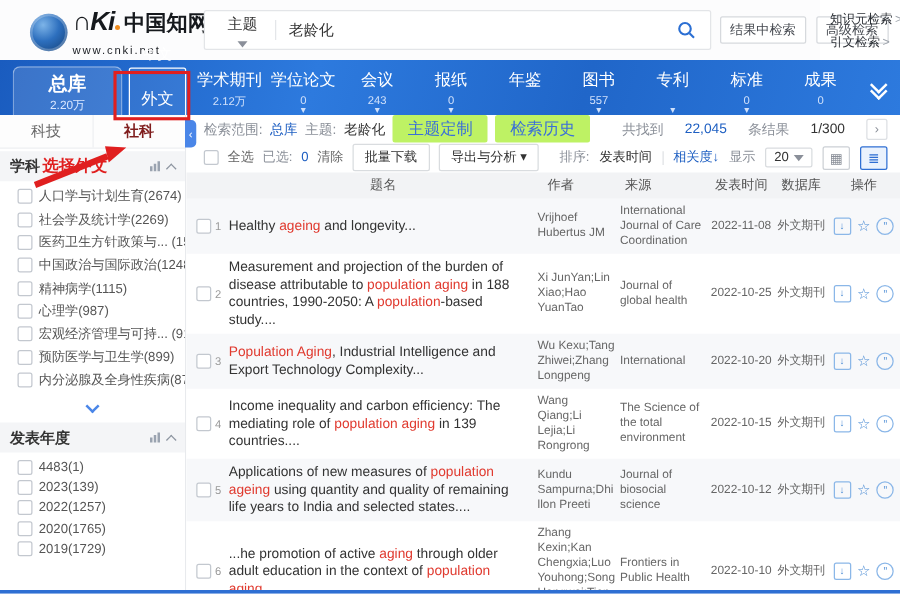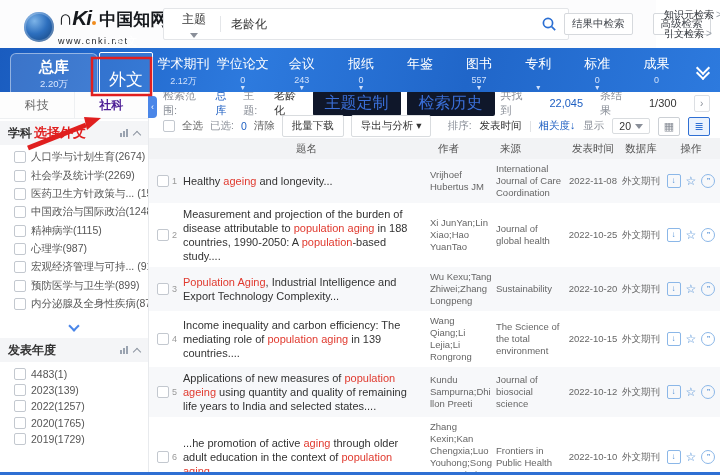--- a/index.html
+++ b/index.html
@@ -20,52 +20,52 @@
   .logo-url{font-size:9px;font-weight:normal;letter-spacing:1.5px;color:#1c1f24;margin-top:2px;}
 
   .searchbox{position:absolute;left:163px;top:8px;width:404px;height:30px;background:#fff;
              border:1px solid #e3e5e8;border-radius:2px;display:flex;align-items:center;}
   .field-sel{display:flex;align-items:center;gap:5px;padding:0 14px 0 18px;font-size:12px;color:#333;cursor:pointer;flex-direction:column;}
   .tri-down{width:0;height:0;border-left:4px solid transparent;border-right:4px solid transparent;border-top:5px solid #8a8f99;}
   .search-divider{width:1px;height:16px;background:#e4e6e9;}
   .search-input{flex:1;border:none;outline:none;font-size:12px;color:#333;padding:0 10px;background:transparent;
                 font-family:"Liberation Sans",sans-serif;}
   .search-btn{width:38px;height:28px;display:flex;align-items:center;justify-content:center;cursor:pointer;}
-  .hdr-btns{position:absolute;left:564px;top:13px;display:flex;gap:20px;}
+  .hdr-btns{position:absolute;left:576px;top:13px;display:flex;gap:8px;}
   .hdr-btn{border:1px solid #d6d9dd;background:#fff;border-radius:2px;font-size:10.5px;color:#44484f;
            padding:3px 7px;white-space:nowrap;cursor:pointer;font-family:"Liberation Sans",sans-serif;}
   .hdr-links{position:absolute;left:664px;top:8px;display:flex;flex-direction:column;gap:5px;font-size:10px;color:#2c3036;}
   .hdr-link{white-space:nowrap;cursor:pointer;}
   .hdr-link .gt{color:#9aa0a8;margin-left:2px;}
 
   
   .navbar{position:absolute;top:48px;left:0;width:720px;height:44px;
           background:linear-gradient(105deg,#1a5cbf 0%,#2d7ade 35%,#2066c9 65%,#2d7ade 100%);
           display:flex;align-items:stretch;color:#fff;}
   .main-tab{margin:5px 0 0 10px;width:86px;border:1px solid rgba(255,255,255,.45);border-bottom:none;
             border-radius:6px 6px 0 0;background:rgba(255,255,255,.14);text-align:center;cursor:pointer;}
   .main-tab .mt-label{font-size:15px;font-weight:bold;margin-top:4px;}
   .main-tab .mt-count{font-size:9.5px;color:#d9e7ff;margin-top:1px;}
   .lang-block{width:56px;display:flex;flex-direction:column;align-items:center;justify-content:center;gap:3px;}
   .lang-zh{font-size:11.5px;color:#fff;cursor:pointer;}
-  .lang-fg{font-size:17px;color:#fff;border:1px solid #fff;border-radius:2px;padding:15px 9px;cursor:pointer;background:rgba(255,255,255,.08);}
+  .lang-fg{font-size:13px;color:#fff;border:1px solid #fff;border-radius:2px;padding:15px 9px;cursor:pointer;background:rgba(255,255,255,.08);}
   .nav-tabs{flex:1;display:flex;align-items:stretch;}
   .nav-tab{flex:1;text-align:center;cursor:pointer;padding-top:7px;}
   .nt-label{font-size:13px;}
   .nt-count{font-size:9px;color:#cfe0fb;margin-top:2px;min-height:10px;}
   .nt-caret{font-size:8px;color:#cfe0fb;line-height:5px;}
   .nav-more{width:34px;display:flex;flex-direction:column;align-items:center;justify-content:center;cursor:pointer;}
   .chev{display:block;width:8px;height:8px;border-right:2px solid #fff;border-bottom:2px solid #fff;transform:rotate(45deg);}
   .chev + .chev{margin-top:-5px;}
 
   
   .sidebar{position:absolute;top:92px;left:0;width:148px;bottom:3px;background:#fff;border-right:1px solid #e8eaed;overflow:hidden;}
   .sb-tabs{display:flex;height:26px;border-bottom:1px solid #eef0f2;background:#fdfdfd;}
   .sb-tab{flex:1;display:flex;align-items:center;justify-content:center;font-size:12px;color:#666;cursor:pointer;}
-  .sb-tab.active{color:#4c1d95;font-weight:bold;}
+  .sb-tab.active{color:#7f1d1d;font-weight:bold;}
   .sb-tab + .sb-tab{border-left:1px solid #eef0f2;}
   .sb-sec{height:24px;background:#f4f5f7;display:flex;align-items:center;padding:0 8px;margin-top:2px;}
   .sb-sec-title{font-size:12px;font-weight:bold;color:#333;}
   .sb-annot{font-size:13px;font-weight:bold;color:#e01f1f;margin-left:2px;}
   .sb-sec-icons{margin-left:auto;display:flex;align-items:center;gap:6px;}
   .bars{display:inline-flex;align-items:flex-end;gap:1px;cursor:pointer;}
   .bars i{display:block;width:2px;background:#9aa3b0;}
   .bars i:nth-child(1){height:4px;}.bars i:nth-child(2){height:6px;}.bars i:nth-child(3){height:8px;}
   .chev-up{display:inline-block;width:5px;height:5px;border-right:1.5px solid #8d95a0;border-bottom:1.5px solid #8d95a0;
            transform:rotate(-135deg);margin-top:3px;cursor:pointer;}
@@ -77,21 +77,21 @@
   .sb-collapse{position:absolute;left:148px;top:96px;width:9px;height:22px;background:#4a86e8;
                border-radius:0 4px 4px 0;color:#fff;font-size:9px;display:flex;align-items:center;justify-content:center;
                cursor:pointer;z-index:5;}
 
   
   .main{position:absolute;top:92px;left:149px;right:0;bottom:3px;overflow:hidden;background:#fff;}
   .filter-row{height:22px;display:flex;align-items:center;gap:6px;padding:0 10px 0 14px;font-size:11px;}
   .t-gray{color:#8a8f98;}
   .t-dark{color:#333;}
   .t-blue{color:#1e5fc2;cursor:pointer;}
-  .pill{background:#0f172a;color:#3a6fd8;font-size:16px;padding:2px 12px;border-radius:2px;cursor:pointer;white-space:nowrap;}
+  .pill{background:#bef264;color:#3a6fd8;font-size:13px;padding:2px 12px;border-radius:2px;cursor:pointer;white-space:nowrap;}
   .filter-right{margin-left:auto;display:flex;align-items:center;gap:17px;font-size:11px;}
   .next-btn{width:15px;height:15px;border:1px solid #dcdfe3;border-radius:2px;display:flex;align-items:center;
             justify-content:center;font-size:10px;color:#8a8f98;cursor:pointer;}
 
   .toolbar{height:24px;display:flex;align-items:center;gap:7px;padding:0 10px 0 14px;font-size:10.5px;color:#666;}
   .tb-btn{border:1px solid #d9dcdf;background:#fff;border-radius:2px;padding:3px 9px;font-size:10.5px;color:#333;
           cursor:pointer;white-space:nowrap;font-family:"Liberation Sans",sans-serif;}
   .tb-right{margin-left:auto;display:flex;align-items:center;gap:8px;}
   .sort-sep{width:1px;height:11px;background:#e0e2e5;}
   .disp-sel{border:1px solid #d9dcdf;border-radius:2px;padding:1px 6px;font-size:10.5px;color:#333;cursor:pointer;display:flex;gap:4px;align-items:center;}
@@ -422,21 +422,21 @@
           <span class="op ci">”</span>
         </div>
       </div>
       <div class="rrow shade">
         <div class="c-check">
           <span class="cb"></span>
           <span class="idx">3</span>
         </div>
         <div class="c-title"><span class="hl">Population Aging</span><span>, Industrial Intelligence and Export Technology Complexity...</span></div>
         <div class="c-author">Wu Kexu;Tang Zhiwei;Zhang Longpeng</div>
-        <div class="c-source">Sustainability</div>
+        <div class="c-source">International</div>
         <div class="c-date">2022-10-20</div>
         <div class="c-db">外文期刊</div>
         <div class="c-ops">
           <span class="op sq">↓</span>
           <span class="op st">☆</span>
           <span class="op ci">”</span>
         </div>
       </div>
       <div class="rrow">
         <div class="c-check">

